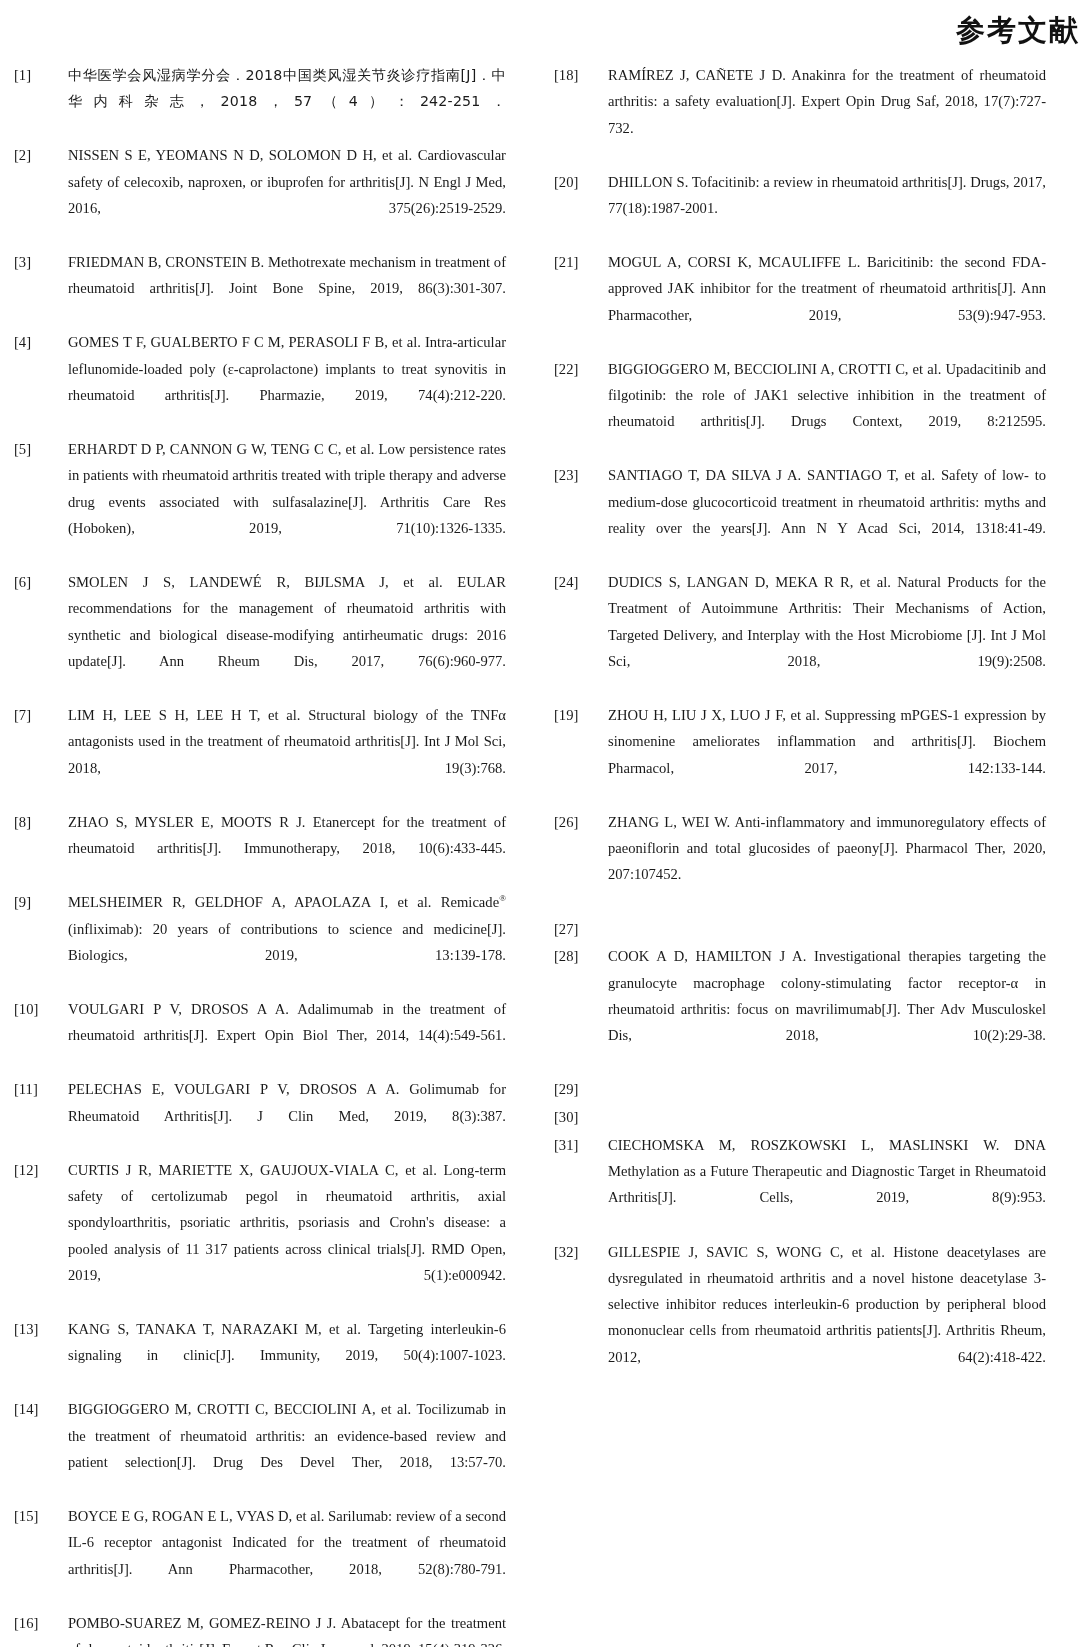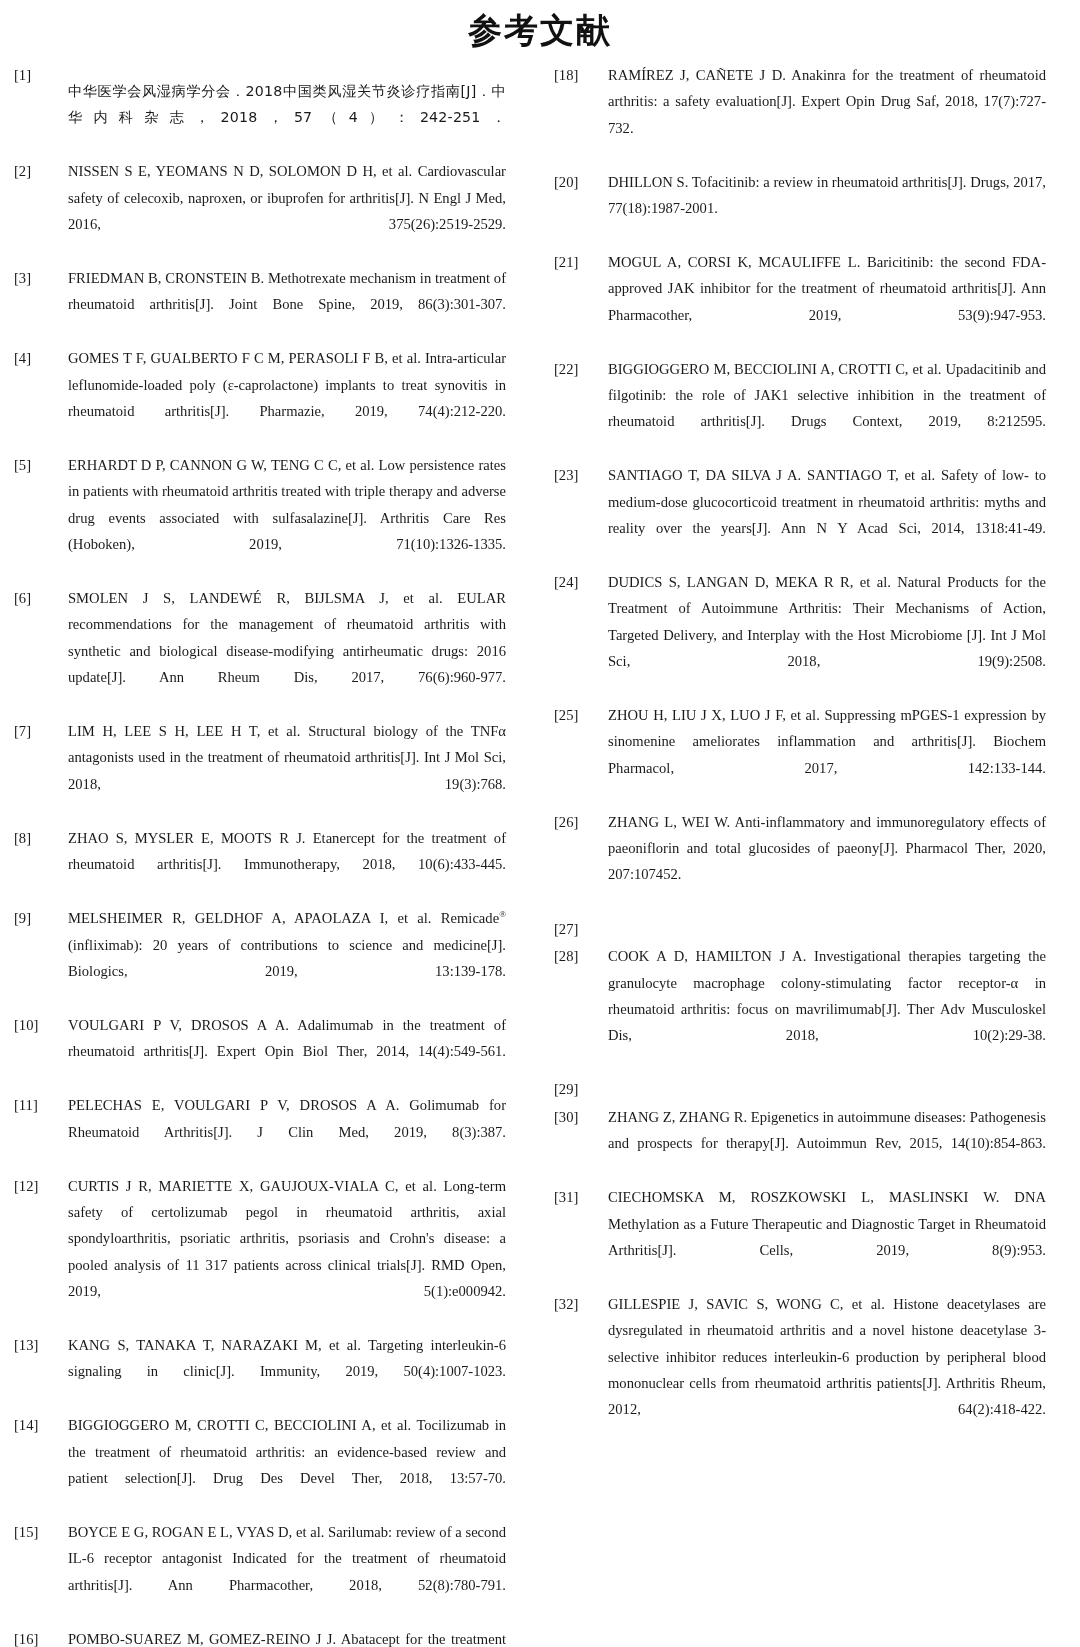--- a/index.html
+++ b/index.html
@@ -15,24 +15,24 @@
     overflow: hidden;
     position: relative;
   }
   #page {
     width: 1080px;
     height: 1647px;
     position: relative;
     box-sizing: border-box;
   }
   #page-title {
-    text-align: center;
+    text-align: right;
     font-family: "DejaVu Sans", "Liberation Sans", sans-serif;
     font-weight: bold;
-    font-size: 34px;
+    font-size: 29px;
     letter-spacing: 2px;
     color: #111111;
     padding-top: 10px;
     height: 44px;
     line-height: 40px;
   }
   #columns {
     display: flex;
     flex-direction: row;
     align-items: flex-start;
@@ -66,21 +66,20 @@
     line-height: 26.3px;
     text-align: justify;
     text-justify: inter-word;
     hyphens: none;
     word-spacing: 0px;
   }
   .ref-text.cn {
     font-family: "DejaVu Sans", "Liberation Sans", sans-serif;
     font-size: 14.2px;
     letter-spacing: 0.2px;
-    margin-top: 16px;
   }
   
   .ref-text::after {
     content: "";
     display: inline-block;
     width: 100%;
   }
   sup {
     font-size: 0.62em;
     vertical-align: super;
@@ -182,40 +181,39 @@
         </div>
         <div class="ref">
           <div class="ref-num">[23]</div>
           <div class="ref-text">SANTIAGO T, DA SILVA J A. SANTIAGO T, et al. Safety of low- to medium-dose glucocorticoid treatment in rheumatoid arthritis: myths and reality over the years[J]. Ann N Y Acad Sci, 2014, 1318:41-49.</div>
         </div>
         <div class="ref">
           <div class="ref-num">[24]</div>
           <div class="ref-text">DUDICS S, LANGAN D, MEKA R R, et al. Natural Products for the Treatment of Autoimmune Arthritis: Their Mechanisms of Action, Targeted Delivery, and Interplay with the Host Microbiome [J]. Int J Mol Sci, 2018, 19(9):2508.</div>
         </div>
         <div class="ref">
-          <div class="ref-num">[25]</div>
+          <div class="ref-num">[19]</div>
           <div class="ref-text">ZHOU H, LIU J X, LUO J F, et al. Suppressing mPGES-1 expression by sinomenine ameliorates inflammation and arthritis[J]. Biochem Pharmacol, 2017, 142:133-144.</div>
         </div>
         <div class="ref">
           <div class="ref-num">[26]</div>
           <div class="ref-text">ZHANG L, WEI W. Anti-inflammatory and immunoregulatory effects of paeoniflorin and total glucosides of paeony[J]. Pharmacol Ther, 2020, 207:107452.</div>
         </div>
         <div class="ref">
           <div class="ref-num">[27]</div>
         </div>
         <div class="ref">
           <div class="ref-num">[28]</div>
           <div class="ref-text">COOK A D, HAMILTON J A. Investigational therapies targeting the granulocyte macrophage colony-stimulating factor receptor-α in rheumatoid arthritis: focus on mavrilimumab[J]. Ther Adv Musculoskel Dis, 2018, 10(2):29-38.</div>
         </div>
         <div class="ref">
           <div class="ref-num">[29]</div>
         </div>
         <div class="ref">
           <div class="ref-num">[30]</div>
-          <div class="ref-text">ZHANG Z, ZHANG R. Epigenetics in autoimmune diseases: Pathogenesis and prospects for therapy[J]. Autoimmun Rev, 2015, 14(10):854-863.</div>
         </div>
         <div class="ref">
           <div class="ref-num">[31]</div>
           <div class="ref-text">CIECHOMSKA M, ROSZKOWSKI L, MASLINSKI W. DNA Methylation as a Future Therapeutic and Diagnostic Target in Rheumatoid Arthritis[J]. Cells, 2019, 8(9):953.</div>
         </div>
         <div class="ref">
           <div class="ref-num">[32]</div>
           <div class="ref-text">GILLESPIE J, SAVIC S, WONG C, et al. Histone deacetylases are dysregulated in rheumatoid arthritis and a novel histone deacetylase 3-selective inhibitor reduces interleukin-6 production by peripheral blood mononuclear cells from rheumatoid arthritis patients[J]. Arthritis Rheum, 2012, 64(2):418-422.</div>
         </div>
       </div>

